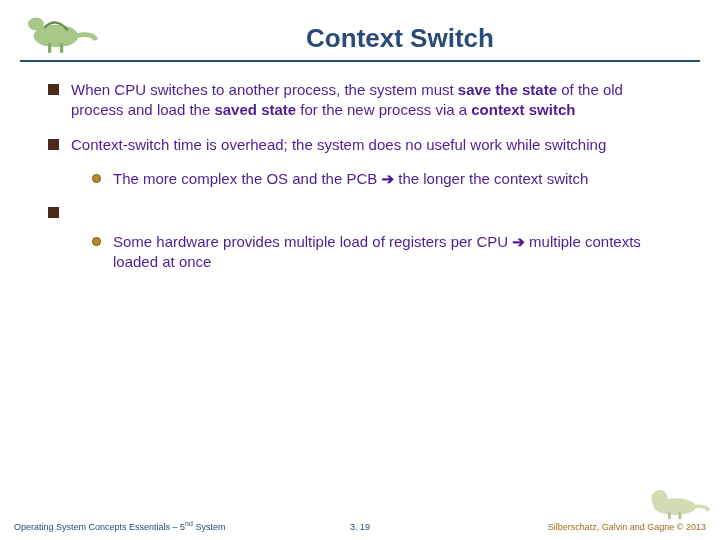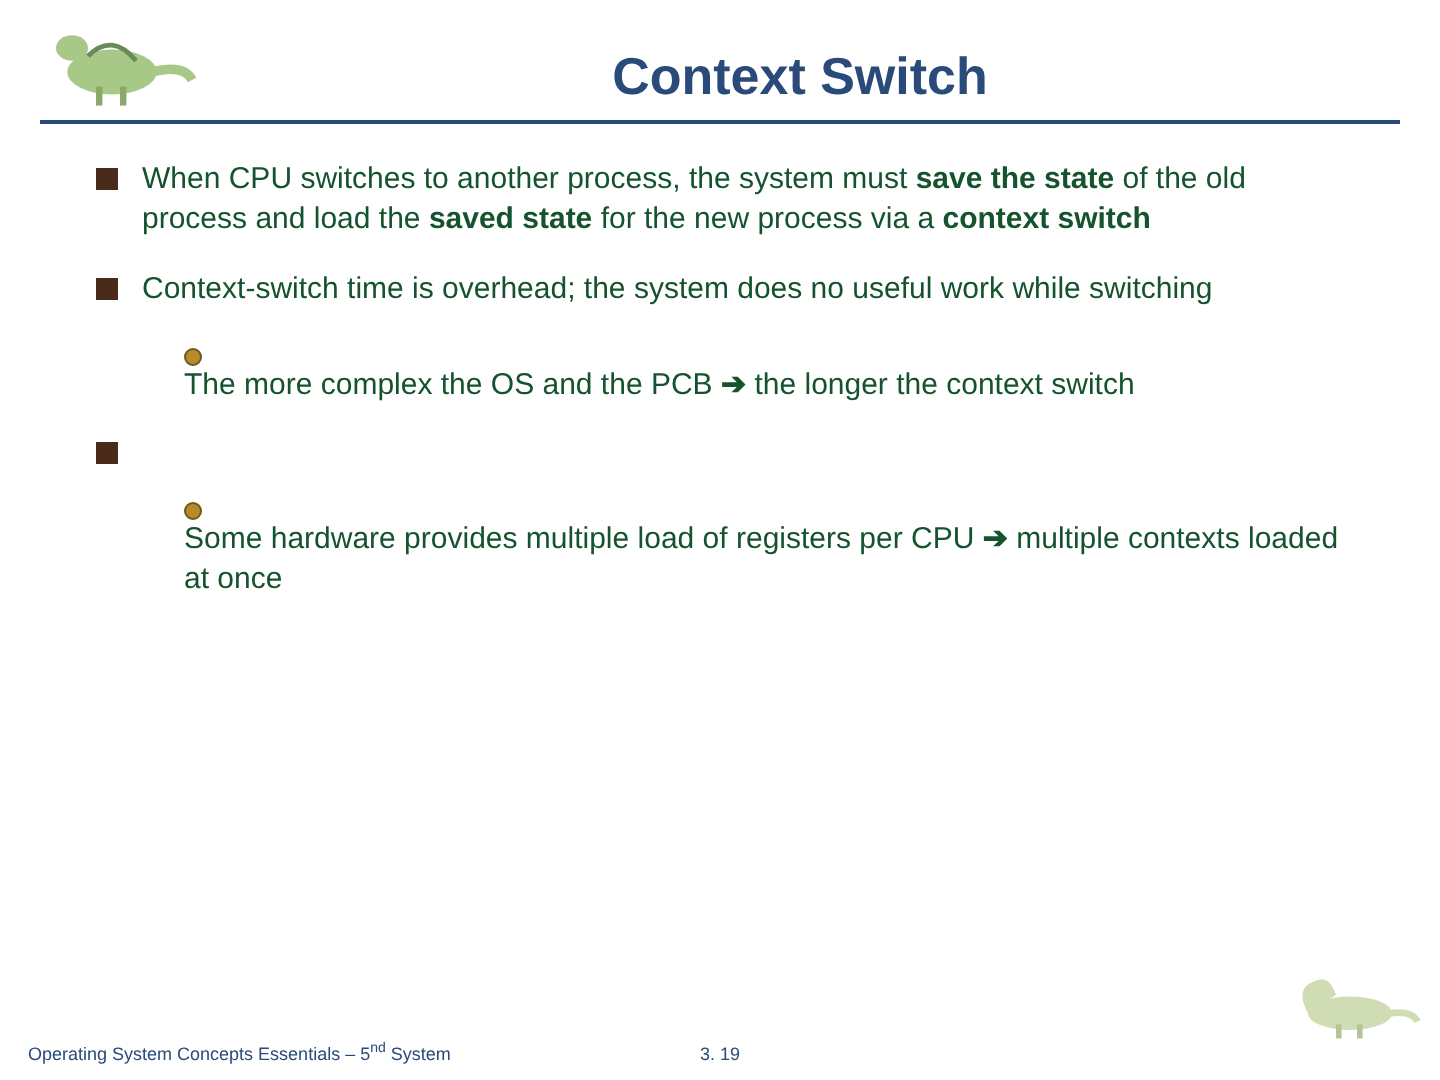--- a/index.html
+++ b/index.html
@@ -31,21 +31,21 @@
   }
   .hr-line {
     margin: 2px 20px 0 20px;
     height: 2px;
     background: #2a4a7a;
   }
   .content {
     padding: 18px 48px 0 48px;
     font-size: 15px;
     line-height: 1.35;
-    color: #14532d;
+    color: #4c1d95;
   }
   .bullet-row {
     display: flex;
     margin-bottom: 14px;
   }
   .sq {
     width: 11px;
     height: 11px;
     background: #4a2a1a;
     margin-top: 4px;
@@ -59,21 +59,20 @@
     background: #b88a2a;
     margin-top: 5px;
     margin-right: 12px;
     flex-shrink: 0;
     border: 1px solid #6a5a1a;
   }
   .sub {
     margin-left: 44px;
     margin-bottom: 14px;
     display: flex;
-    flex-direction: column;
   }
   .arrow {
     font-weight: bold;
   }
   .bold { font-weight: bold; }
   .footer {
     position: absolute;
     bottom: 0;
     left: 0;
     right: 0;
@@ -171,13 +170,14 @@
     <rect x="55" y="46" width="4" height="10" fill="#a8ba88"></rect>
     <path d="M78 38 Q95 36 98 44" stroke="#c8d8a8" stroke-width="5" fill="none"></path>
   </svg>
 </div>
 
 <div class="footer">
   <div class="foot-left">
     <span>Operating System Concepts Essentials – 5</span><span class="sup">nd</span><span> System</span>
   </div>
   <div class="foot-center">3. 19</div>
+  <div class="foot-right">Silberschatz, Galvin and Gagne © 2013</div>
 </div>
 
 </body></html>

